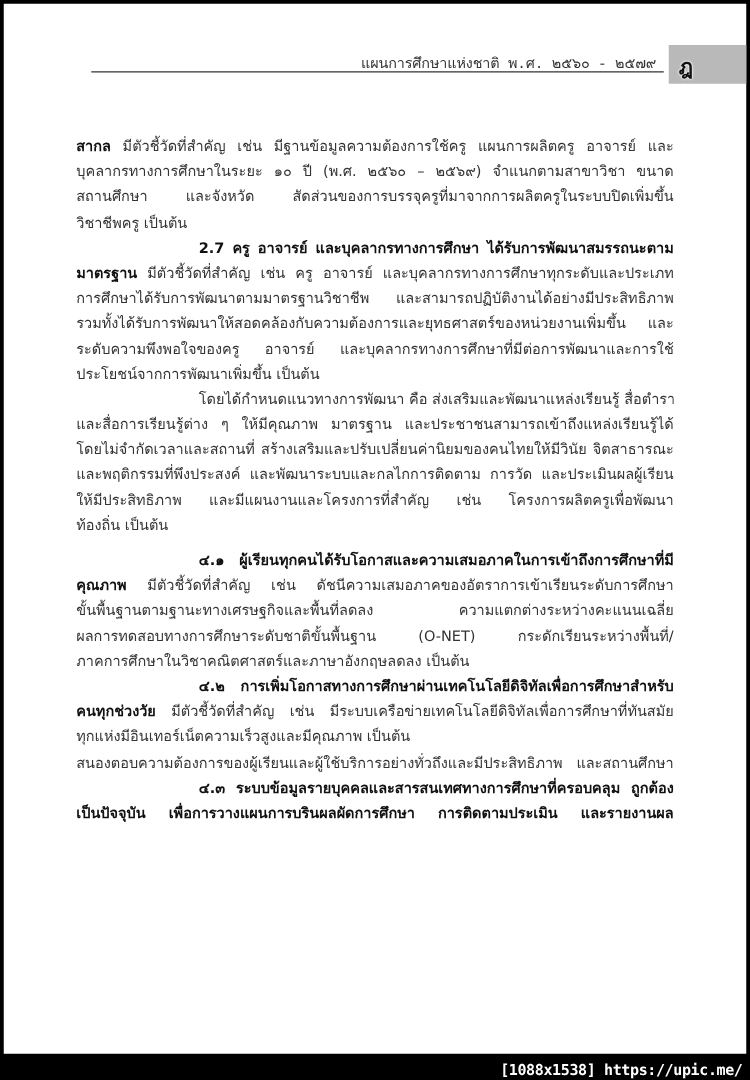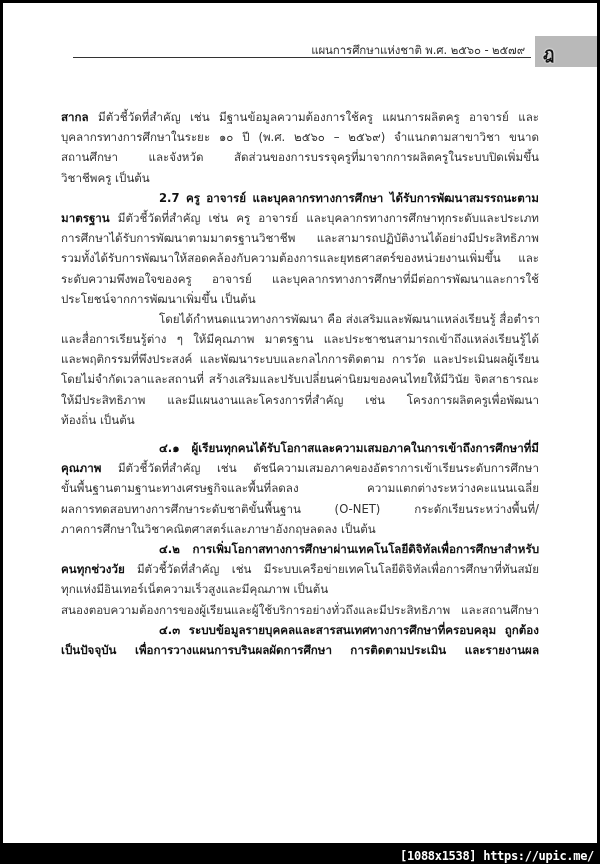--- a/index.html
+++ b/index.html
@@ -11,21 +11,21 @@
   .page {
     position:absolute; left:3px; top:3px; width:594px; height:840px;
     background:#fff;
   }
   .header-line {
     position:absolute; left:70px; top:54px; width:458px; height:1px;
     background:#333;
   }
   .header-title {
     position:absolute; right:72px; top:38px;
-    font-size:11.5px; color:#333; white-space:nowrap; letter-spacing:-0.1px;
+    font-size:11.5px; color:#333; white-space:nowrap; letter-spacing:-0.1px;font-family:Liberation Mono, monospace;
   }
   .page-tab {
     position:absolute; left:532px; top:33px; width:62px; height:31px;
     background:#b9b9b9;
   }
   .page-num {
     position:absolute; left:8px; top:3px; font-size:17px; font-weight:bold;
     color:#111; text-shadow:0 0 2px #fff, 0 0 2px #fff;
   }
   .body {
@@ -67,22 +67,22 @@
       <span class="line"><b class="b">มาตรฐาน</b><span> มีตัวชี้วัดที่สำคัญ เช่น ครู อาจารย์ และบุคลากรทางการศึกษาทุกระดับและประเภท</span></span>
       <span class="line">การศึกษาได้รับการพัฒนาตามมาตรฐานวิชาชีพ และสามารถปฏิบัติงานได้อย่างมีประสิทธิภาพ</span>
       <span class="line">รวมทั้งได้รับการพัฒนาให้สอดคล้องกับความต้องการและยุทธศาสตร์ของหน่วยงานเพิ่มขึ้น และ</span>
       <span class="line">ระดับความพึงพอใจของครู อาจารย์ และบุคลากรทางการศึกษาที่มีต่อการพัฒนาและการใช้</span>
       <span class="line last">ประโยชน์จากการพัฒนาเพิ่มขึ้น เป็นต้น</span>
     </div>
 
     <div class="p">
       <span class="line indent">โดยได้กำหนดแนวทางการพัฒนา คือ ส่งเสริมและพัฒนาแหล่งเรียนรู้ สื่อตำราเรียน</span>
       <span class="line">และสื่อการเรียนรู้ต่าง ๆ ให้มีคุณภาพ มาตรฐาน และประชาชนสามารถเข้าถึงแหล่งเรียนรู้ได้</span>
+      <span class="line">โดยไม่จำกัดเวลาและสถานที่ สร้างเสริมและปรับเปลี่ยนค่านิยมของคนไทยให้มีวินัย จิตสาธารณะ</span>
       <span class="line">และพฤติกรรมที่พึงประสงค์ และพัฒนาระบบและกลไกการติดตาม การวัด และประเมินผลผู้เรียน</span>
-      <span class="line">โดยไม่จำกัดเวลาและสถานที่ สร้างเสริมและปรับเปลี่ยนค่านิยมของคนไทยให้มีวินัย จิตสาธารณะ</span>
       <span class="line">ให้มีประสิทธิภาพ และมีแผนงานและโครงการที่สำคัญ เช่น โครงการผลิตครูเพื่อพัฒนา</span>
       <span class="line last">ท้องถิ่น เป็นต้น</span>
     </div>
     <div class="gap"></div>
 
 
     <div class="p">
       <span class="line indent"><b class="b">๔.๑ ผู้เรียนทุกคนได้รับโอกาสและความเสมอภาคในการเข้าถึงการศึกษาที่มี</b></span>
       <span class="line"><b class="b">คุณภาพ</b><span> มีตัวชี้วัดที่สำคัญ เช่น ดัชนีความเสมอภาคของอัตราการเข้าเรียนระดับการศึกษา</span></span>
       <span class="line">ขั้นพื้นฐานตามฐานะทางเศรษฐกิจและพื้นที่ลดลง ความแตกต่างระหว่างคะแนนเฉลี่ย</span>

